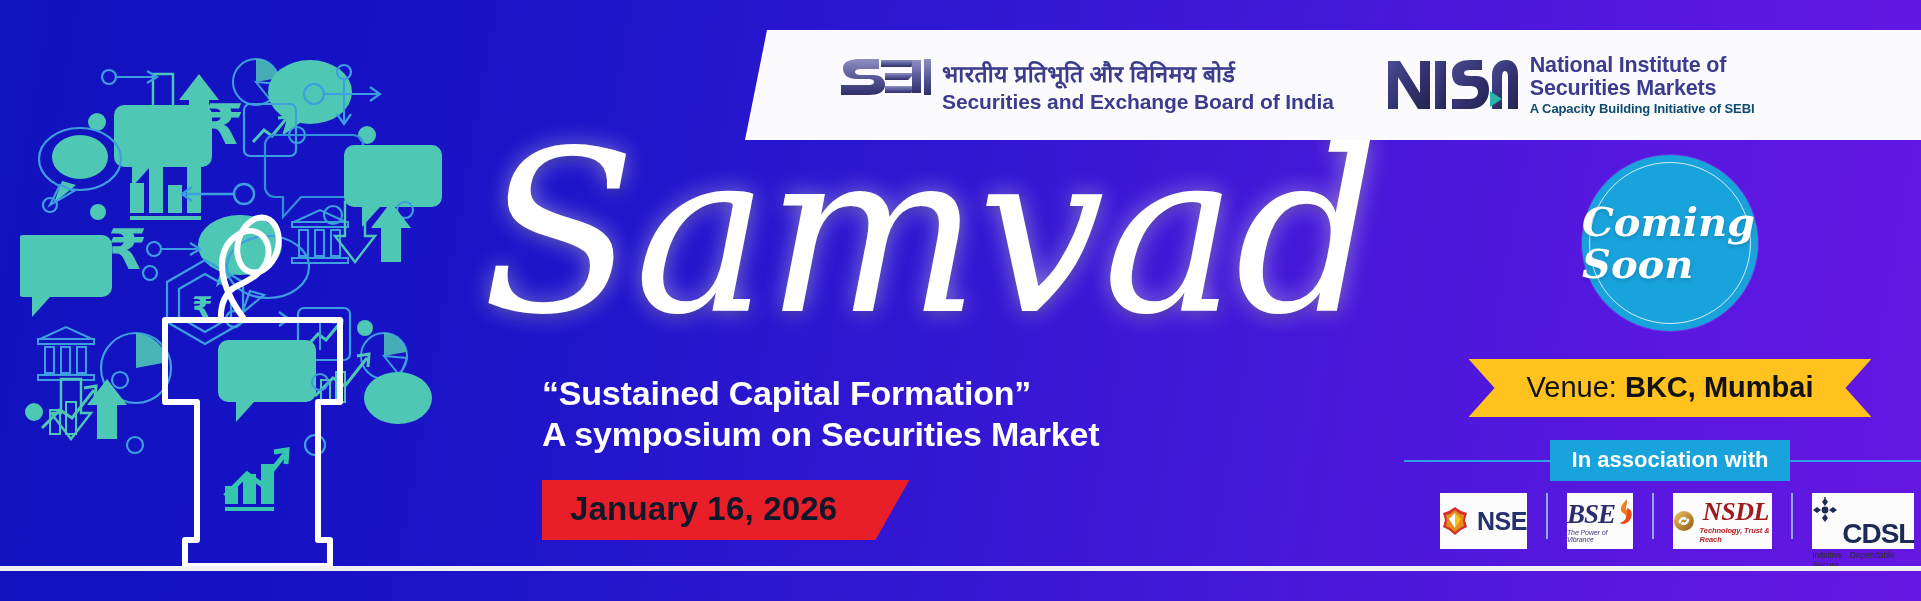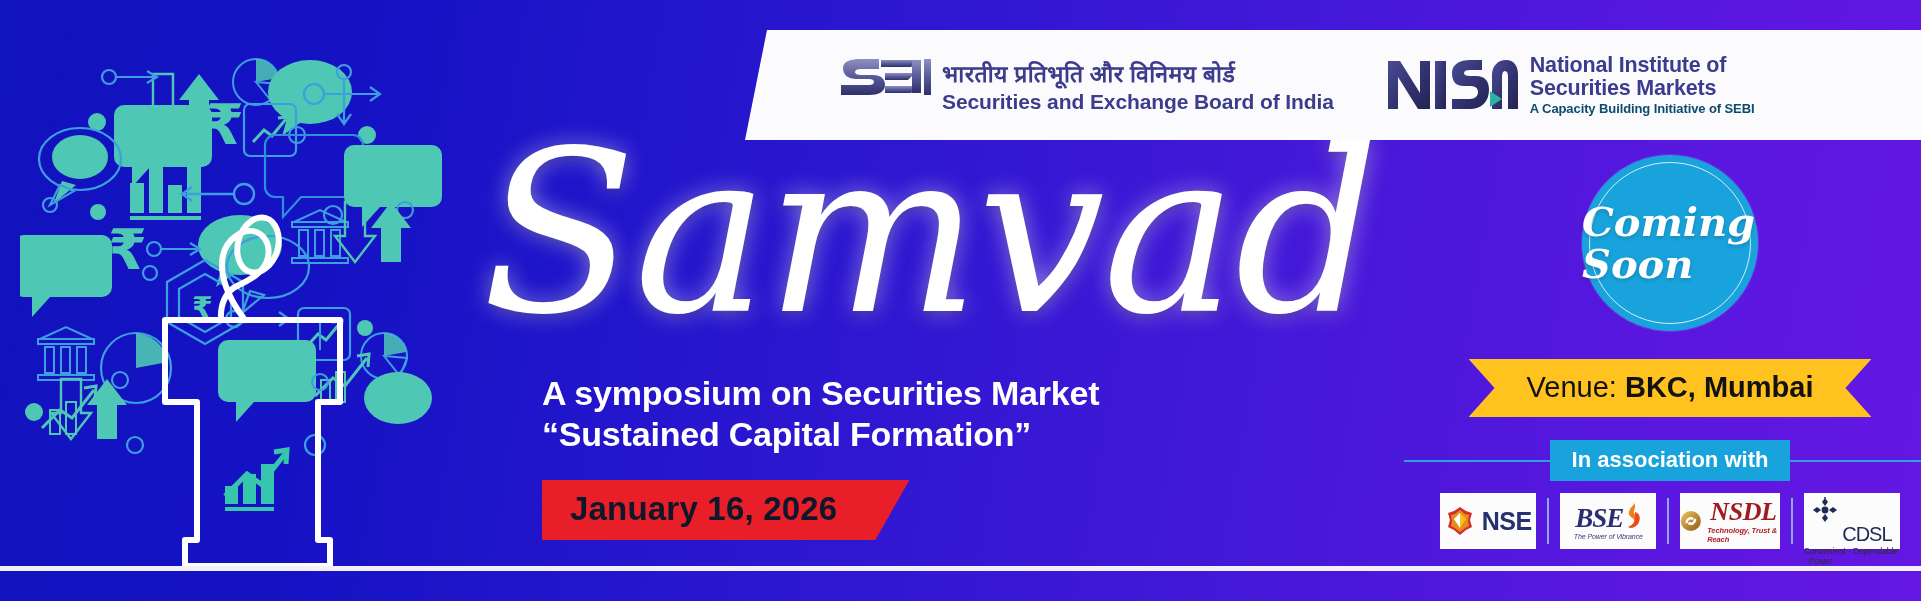--- a/index.html
+++ b/index.html
@@ -117,41 +117,41 @@
   }
   .assoc-rule {
     position:absolute; left:-36px; right:-36px; top:50%; height:2px;
     background:#2e9fe0;
   }
   .assoc-chip {
     position:relative; z-index:2; background:#19a3dc; color:#ffffff;
     font-size:22px; font-weight:700; padding:7px 22px 8px; white-space:nowrap;
   }
 
-  .partners { margin-top:16px; display:flex; align-items:center; gap:0; }
+  .partners { margin-top:16px; display:flex; align-items:flex-start; gap:8px; }
   .partner-box {
     background:#fcfcfc; height:56px; display:flex; align-items:center; justify-content:center;
   }
   .partner-sep { width:2px; height:46px; background:#8fa7ef; margin:0 11px; flex:none; }
 
   .nse-box { width:134px; gap:7px; }
   .nse-text { font-size:25px; font-weight:700; color:#25306e; letter-spacing:-.5px; }
   .bse-box { width:134px; flex-direction:column; gap:0; }
   .bse-row { display:flex; align-items:flex-start; gap:1px; }
   .bse-text { font-family:"Liberation Serif", serif; font-style:italic; font-weight:700;
               font-size:27px; color:#2b2e6e; letter-spacing:-1px; }
   .bse-tag { font-size:7px; color:#3a3c72; font-style:italic; margin-top:-1px; letter-spacing:-.1px;}
   .nsdl-box { width:134px; gap:5px; flex-direction:row;font-style:italic; }
   .nsdl-texts { display:flex; flex-direction:column; align-items:center; }
   .nsdl-text { font-family:"Liberation Serif", serif; font-weight:700; font-size:26px;
                color:#9e1c20; letter-spacing:-.4px; line-height:1; }
   .nsdl-tag { font-size:7.5px; font-weight:700; color:#b02025; margin-top:1px; letter-spacing:-.1px;}
   .cdsl-box { width:134px; flex-direction:column; }
   .cdsl-row { display:flex; align-items:center; gap:4px; }
-  .cdsl-text { font-size:20px; font-weight:400; color:#1d2a56; letter-spacing:-1px; line-height:1;margin-top:48px;}
+  .cdsl-text { font-size:28px; font-weight:700; color:#1d2a56; letter-spacing:-1px; line-height:1;margin-top:48px;}
   .cdsl-tag { font-size:8.5px; color:#2c2c2c; margin-top:2px; letter-spacing:-.1px; }
 </style>
 </head>
 <body>
 
 <div id="banner">
 
   <div class="illustration">
     <svg viewBox="0 0 470 560" width="470" height="560" aria-hidden="true">
       <defs>
@@ -376,22 +376,22 @@
           <div class="nism-l3">A Capacity Building Initiative of SEBI</div>
         </div>
       </div>
 
     </div>
   </div>
 
   <div class="center-block">
     <div class="samvad">Samvad</div>
     <div class="subtitle">
+      <div class="subtitle-line">“Sustained Capital Formation”</div>
       <div class="subtitle-line">A symposium on Securities Market</div>
-      <div class="subtitle-line">“Sustained Capital Formation”</div>
     </div>
     <div class="date-banner">January 16, 2026</div>
   </div>
 
   <div class="right-col">
 
     <div class="coming-soon">
       <div class="cs-line">Coming</div>
       <div class="cs-line two">Soon</div>
     </div>
@@ -460,21 +460,21 @@
           <svg width="26" height="26" viewBox="0 0 26 26" aria-hidden="true">
             <circle cx="13" cy="13" r="3.4" fill="#1d2a56"></circle>
             <path d="M13 1 L16 5 L13 9 L10 5 Z" fill="#1d2a56"></path>
             <path d="M13 17 L16 21 L13 25 L10 21 Z" fill="#1d2a56"></path>
             <path d="M1 13 L5 10 L9 13 L5 16 Z" fill="#1d2a56"></path>
             <path d="M17 13 L21 10 L25 13 L21 16 Z" fill="#1d2a56"></path>
             <circle cx="13" cy="0.8" r="0.9" fill="#1d2a56"></circle>
           </svg>
           <span class="cdsl-text">CDSL</span>
         </div>
-        <div class="cdsl-tag">Convenient · Dependable · Power</div>
+        <div class="cdsl-tag">Initiative · Dependable · Secure</div>
       </div>
 
     </div>
   </div>
 
   <div class="ground-line"></div>
 
 </div>
 
 </body></html>

